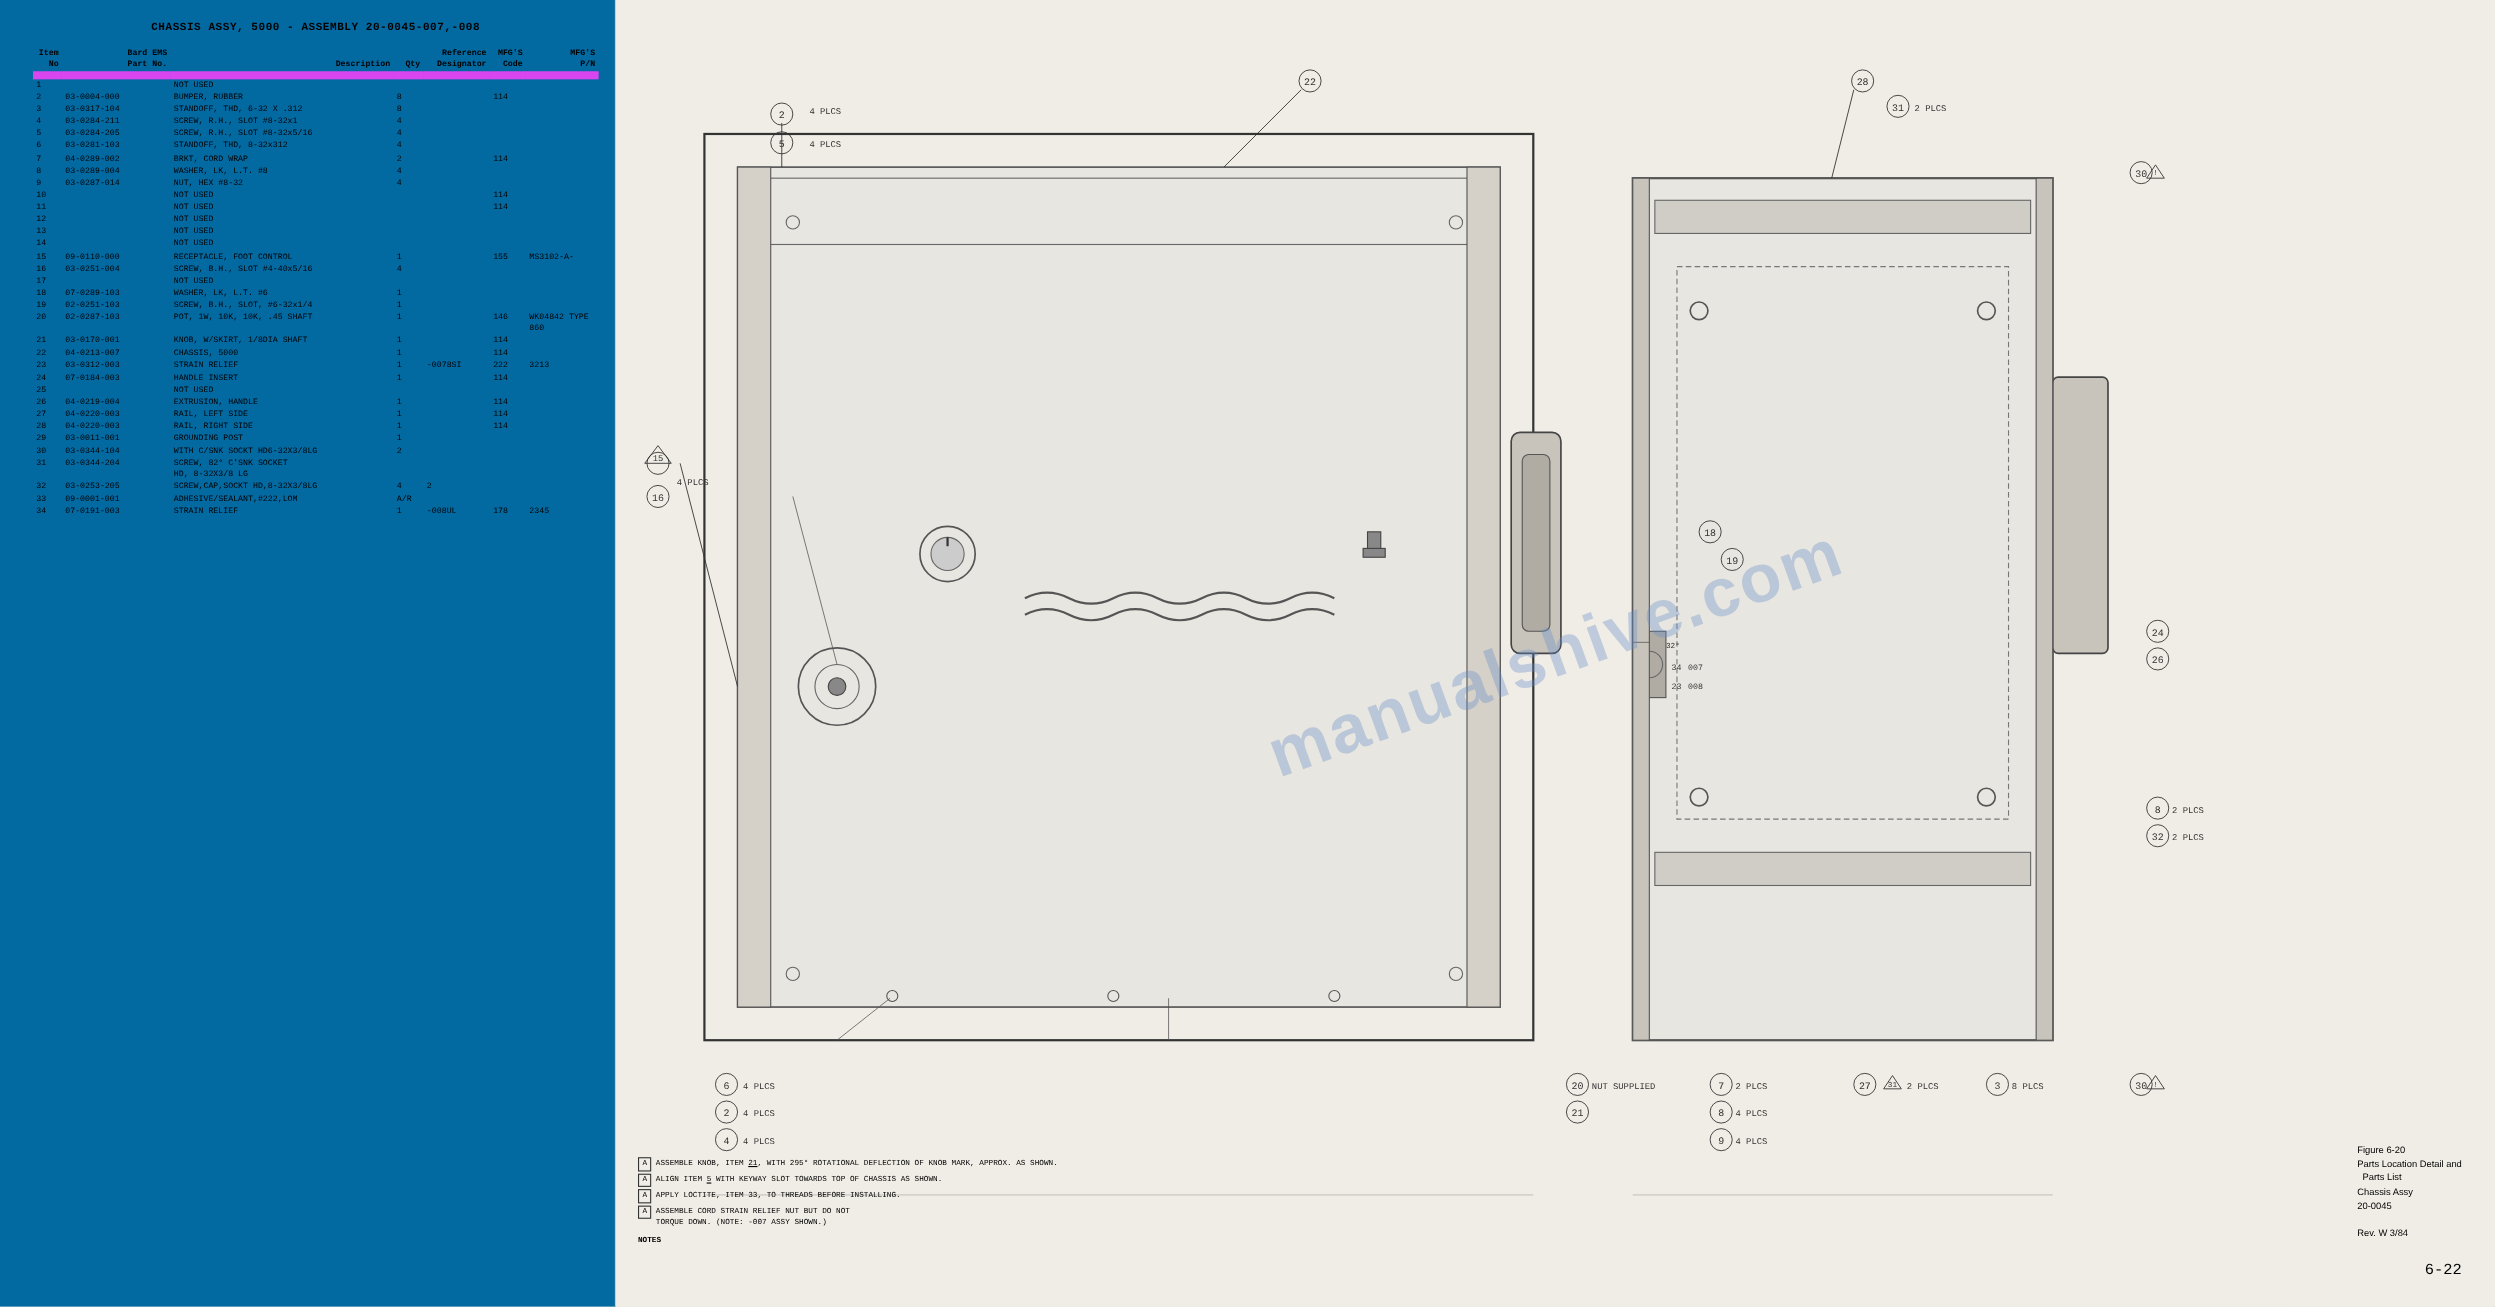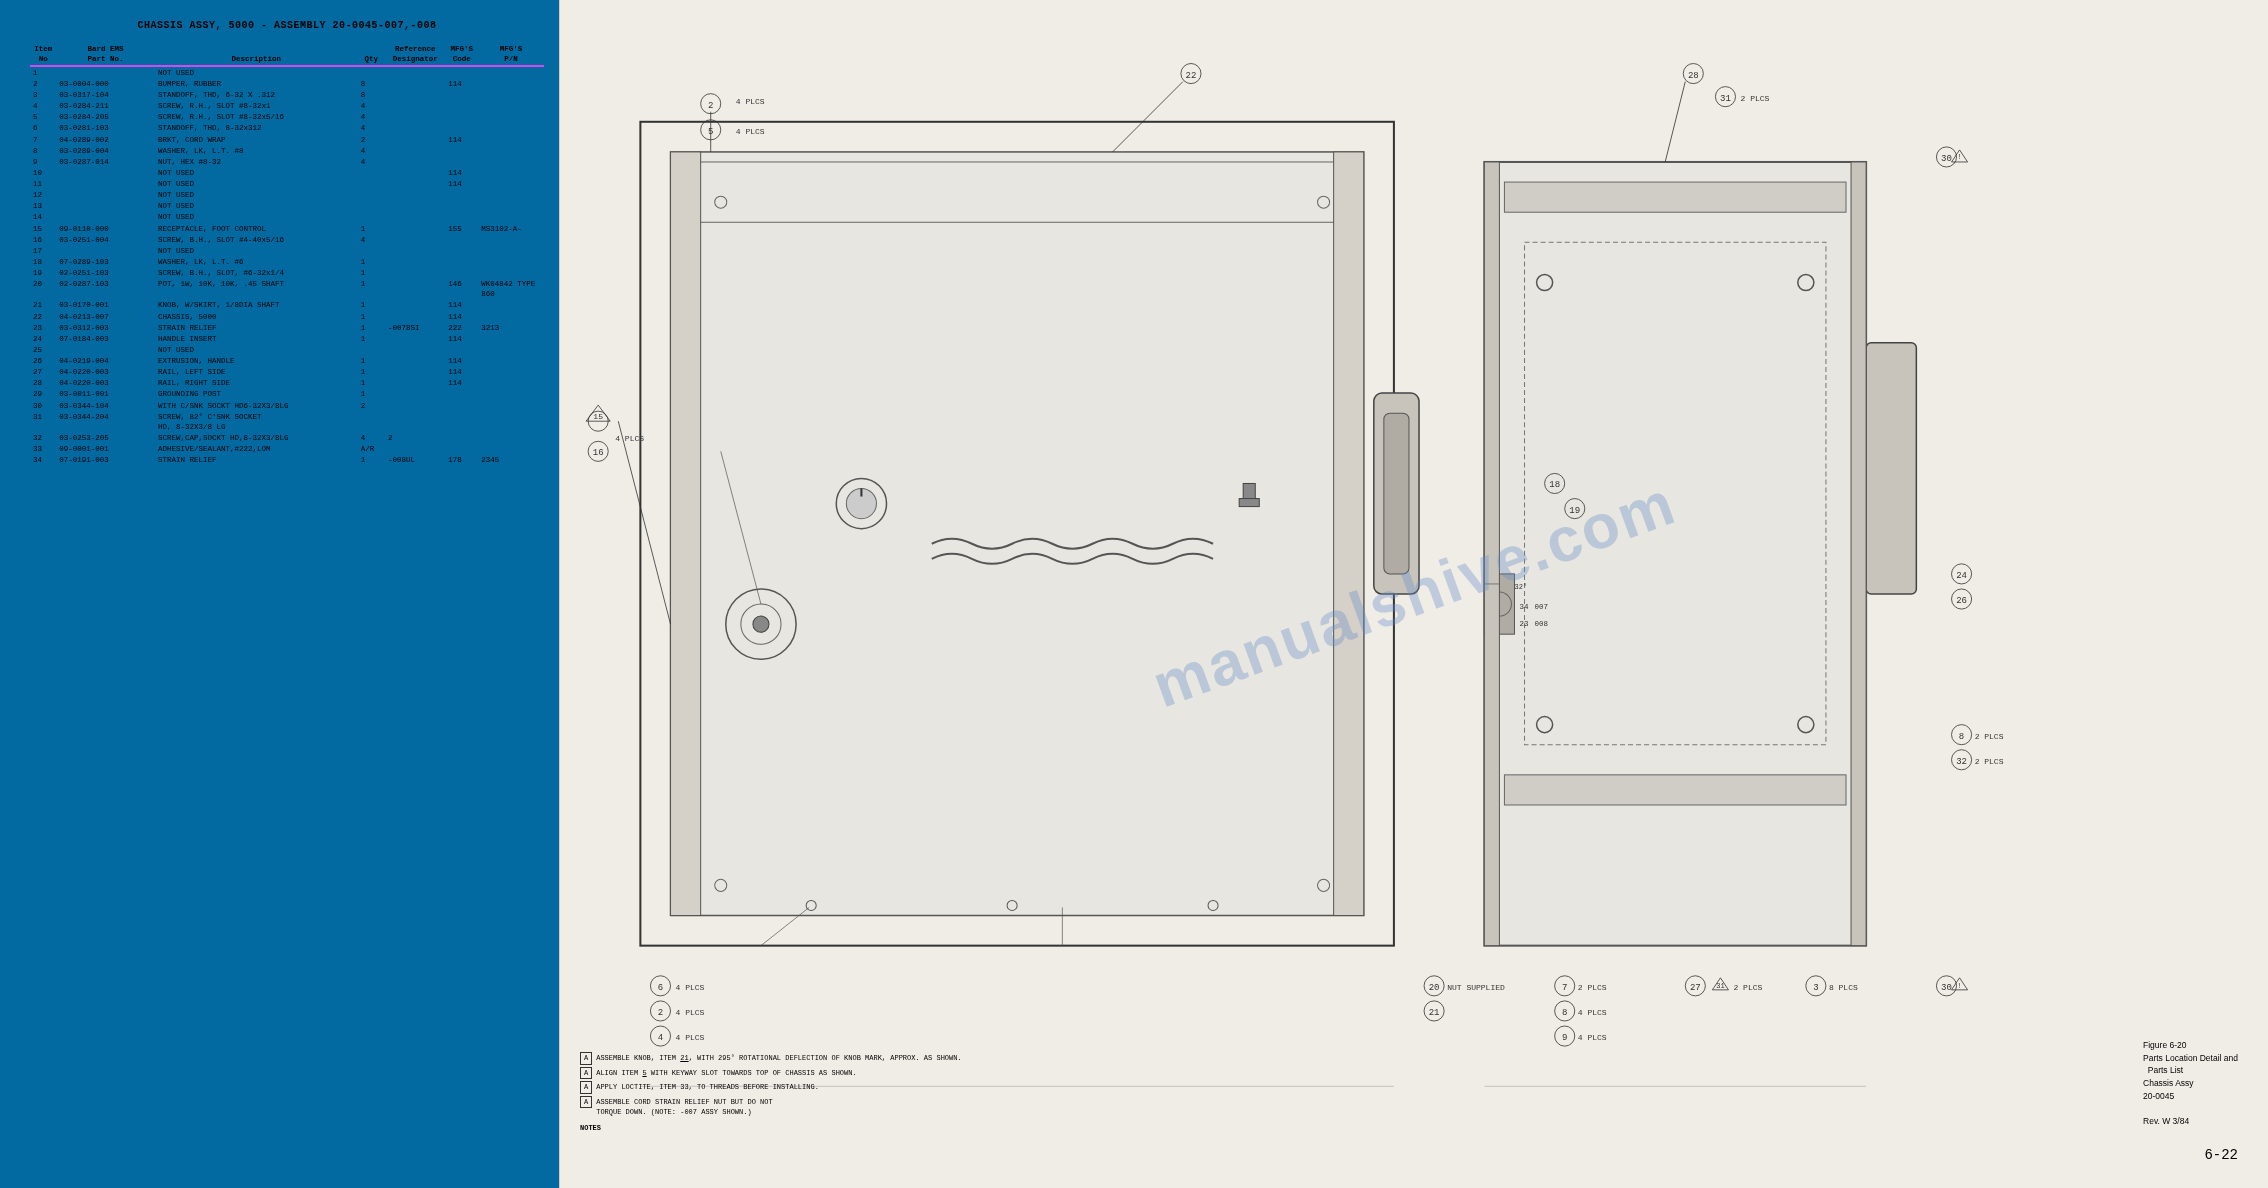--- a/index.html
+++ b/index.html
@@ -35,22 +35,22 @@
       letter-spacing: 0.5px;
     }
     .parts-table {
       width: 100%;
       border-collapse: collapse;
       font-size: 7.5px;
       line-height: 1.35;
     }
     .parts-table th {
       font-weight: bold;
-      text-align: center;
-      border-bottom: 2px solid #d946ef;
+      text-align: right;
+      border-bottom: 7px solid #d946ef;
       padding: 1px 3px;
       font-size: 7.5px;
       vertical-align: bottom;
     }
     .parts-table td {
       padding: 0.5px 3px;
       vertical-align: top;
       font-size: 7.5px;
     }
     .parts-table tr:nth-child(even) td {

